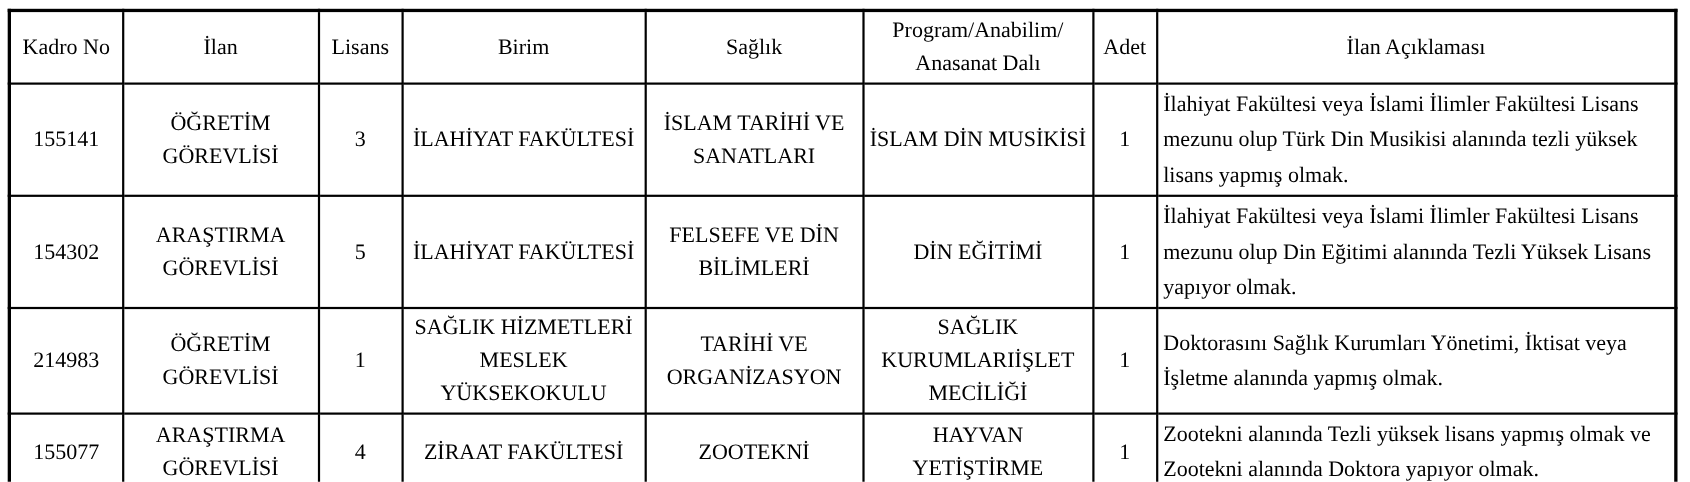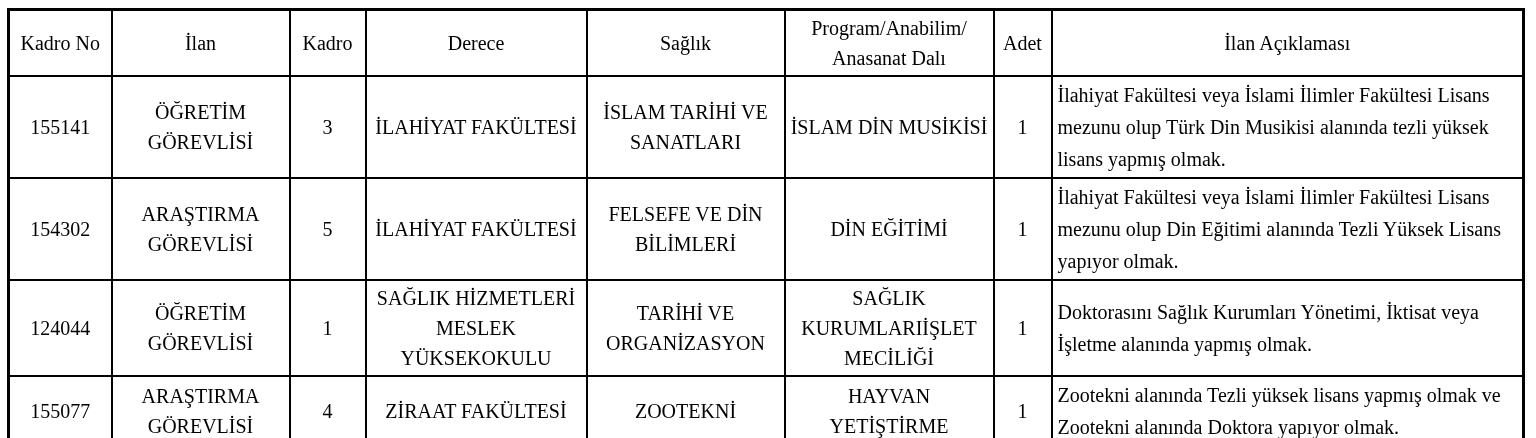--- a/index.html
+++ b/index.html
@@ -64,22 +64,22 @@
       <col style="width:221px">
       <col style="width:198px">
       <col style="width:209px">
       <col style="width:58px">
       <col style="width:472px">
     </colgroup>
     <thead>
       <tr class="header-row">
         <th>Kadro No</th>
         <th>İlan</th>
-        <th>Kadro</th>
-        <th>Derece</th>
+        <th>Lisans</th>
+        <th>Birim</th>
         <th>Sağlık</th>
         <th>Program/Anabilim/
 Anasanat Dalı</th>
         <th>Adet</th>
         <th>İlan Açıklaması</th>
       </tr>
     </thead>
     <tbody>
       <tr class="row-0">
         <td>155141</td>
@@ -99,21 +99,21 @@
 GÖREVLİSİ</td>
         <td>5</td>
         <td>İLAHİYAT FAKÜLTESİ</td>
         <td>FELSEFE VE DİN
 BİLİMLERİ</td>
         <td>DİN EĞİTİMİ</td>
         <td>1</td>
         <td class="desc">İlahiyat Fakültesi veya İslami İlimler Fakültesi Lisans mezunu olup Din Eğitimi alanında Tezli Yüksek Lisans yapıyor olmak.</td>
       </tr>
       <tr class="row-2">
-        <td>124044</td>
+        <td>214983</td>
         <td>ÖĞRETİM
 GÖREVLİSİ</td>
         <td>1</td>
         <td>SAĞLIK HİZMETLERİ
 MESLEK
 YÜKSEKOKULU</td>
         <td>TARİHİ VE
 ORGANİZASYON</td>
         <td>SAĞLIK
 KURUMLARIİŞLET

